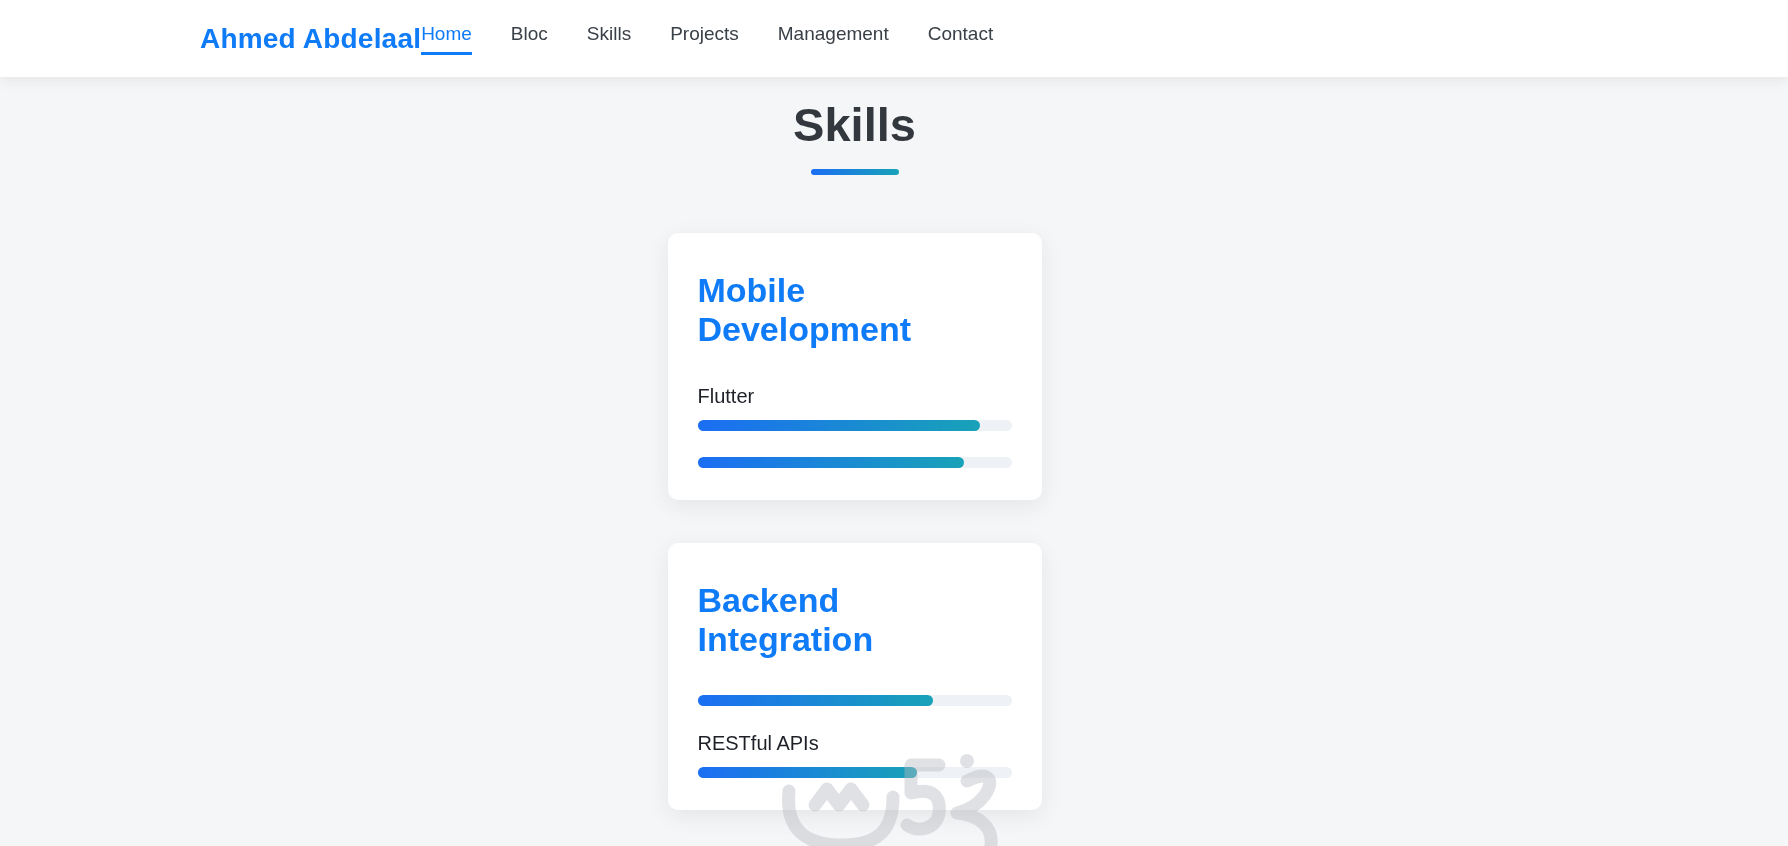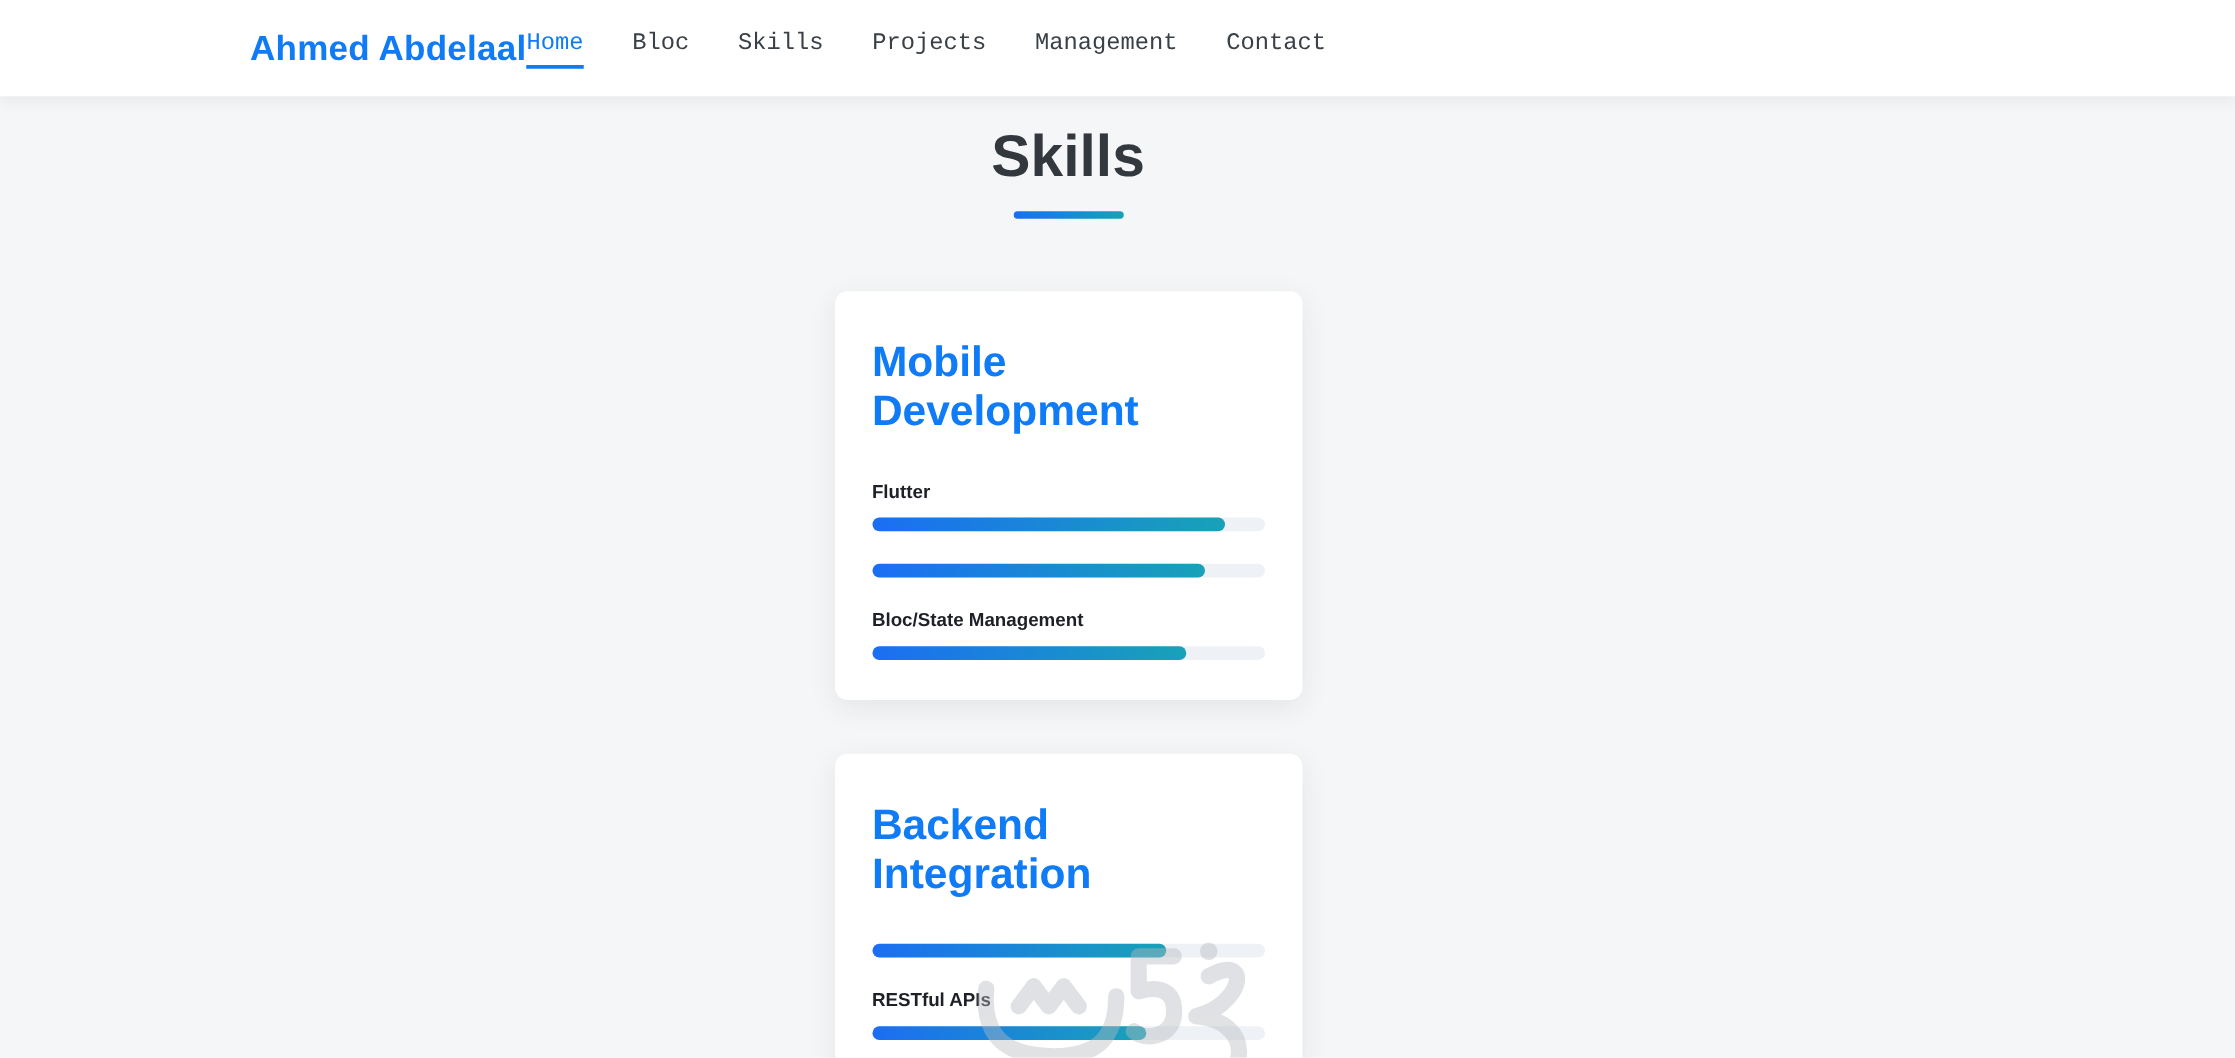--- a/index.html
+++ b/index.html
@@ -29,21 +29,21 @@
     background:#fff;height:77px;position:relative;z-index:5;
     box-shadow:0 4px 12px rgba(33,37,41,.07);
   }
   header .container{
     height:100%;display:flex;align-items:center;justify-content:flex-start;
   }
   .brand{
     font-size:28px;font-weight:bold;color:var(--accent);
     text-decoration:none;letter-spacing:.2px;cursor:pointer;
   }
-  nav{display:flex;gap:39px;font-family:Liberation Mono, monospace;}
+  nav{display:flex;gap:39px;}
   nav a{
     font-size:19px;color:var(--nav-text);text-decoration:none;cursor:pointer;
     padding-bottom:7px;border-bottom:3px solid transparent;
   }
   nav a.active{color:var(--accent);border-bottom-color:var(--accent);}
 
   
   section{position:relative;z-index:1;text-align:center;}
   h2{
     margin-top:21px;font-size:47px;font-weight:bold;color:var(--heading);
@@ -55,21 +55,21 @@
   }
   .card{
     width:374px;margin:58px auto 0;background:var(--card-bg);
     border-radius:10px;box-shadow:0 6px 22px rgba(33,37,41,.08);
     padding:38px 30px 32px;text-align:left;
   }
   .card + .card{margin-top:43px;}
   .card h3{font-size:34px;font-weight:bold;color:var(--accent);margin-bottom:36px;}
   .skill{margin-bottom:26px;}
   .skill:last-child{margin-bottom:0;}
-  .skill-name{font-size:15px;font-weight:bold;color:var(--label-text);margin-bottom:12px;}
+  .skill-name{font-size:20px;font-weight:normal;color:var(--label-text);margin-bottom:12px;}
   .bar-track{height:11px;background:var(--track);border-radius:6px;}
   .bar-fill{
     height:11px;border-radius:6px;width:0;
     background:linear-gradient(90deg,var(--gradient-start),var(--gradient-end));
   }
 
   
   .watermark{
     position:absolute;left:781px;top:753px;z-index:6;
     opacity:.42;pointer-events:none;
@@ -102,26 +102,20 @@
       <div class="skill-name">Flutter</div>
       <div class="bar-track">
         <div class="bar-fill" style="width: 90%;"></div>
       </div>
     </div>
     <div class="skill">
       <div class="bar-track">
         <div class="bar-fill" style="width: 85%;"></div>
       </div>
     </div>
-    <div class="skill">
-      <div class="skill-name">Bloc/State Management</div>
-      <div class="bar-track">
-        <div class="bar-fill" style="width: 80%;"></div>
-      </div>
-    </div>
   </div>
 
   <div class="card">
     <h3>Backend Integration</h3>
     <div class="skill">
       <div class="bar-track">
         <div class="bar-fill" style="width: 75%;"></div>
       </div>
     </div>
     <div class="skill">

